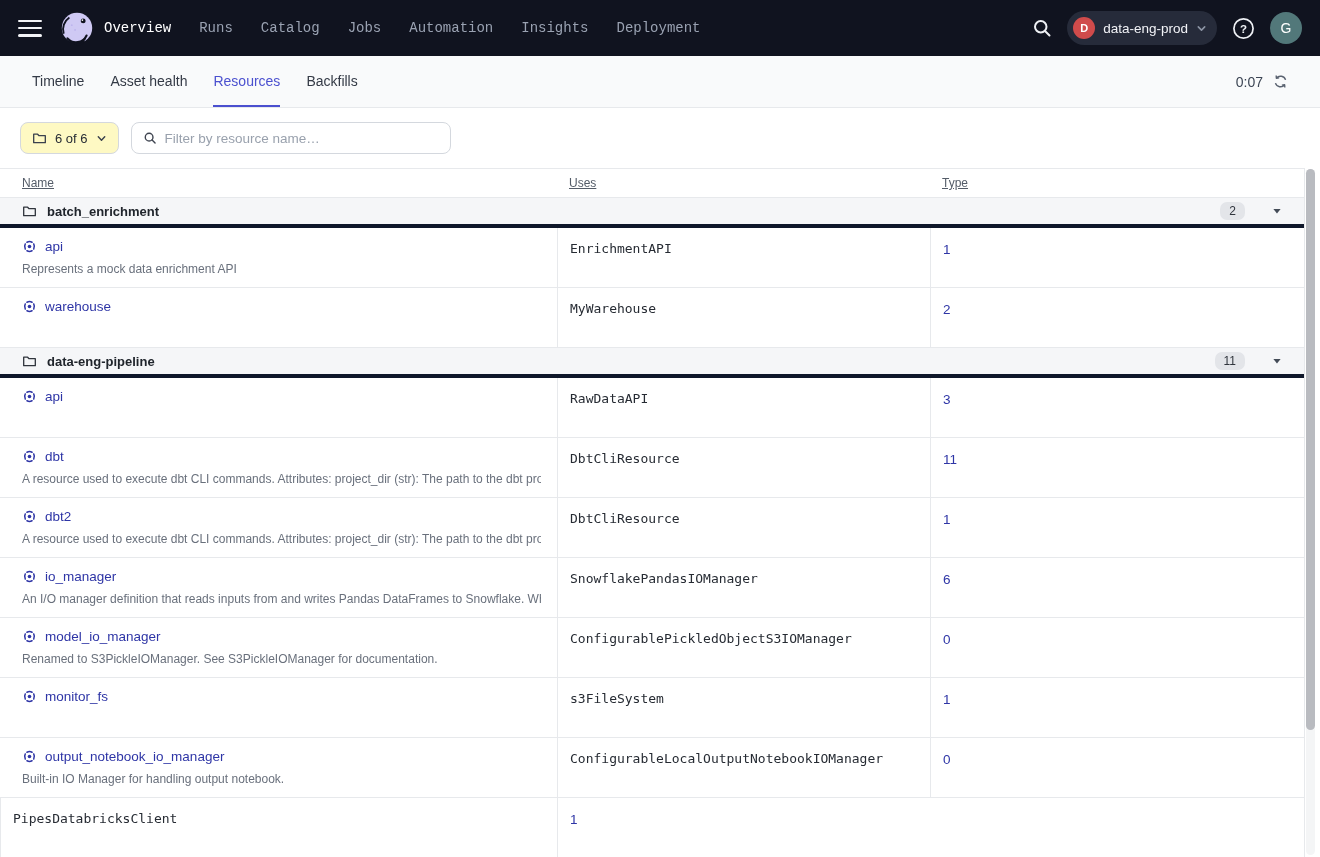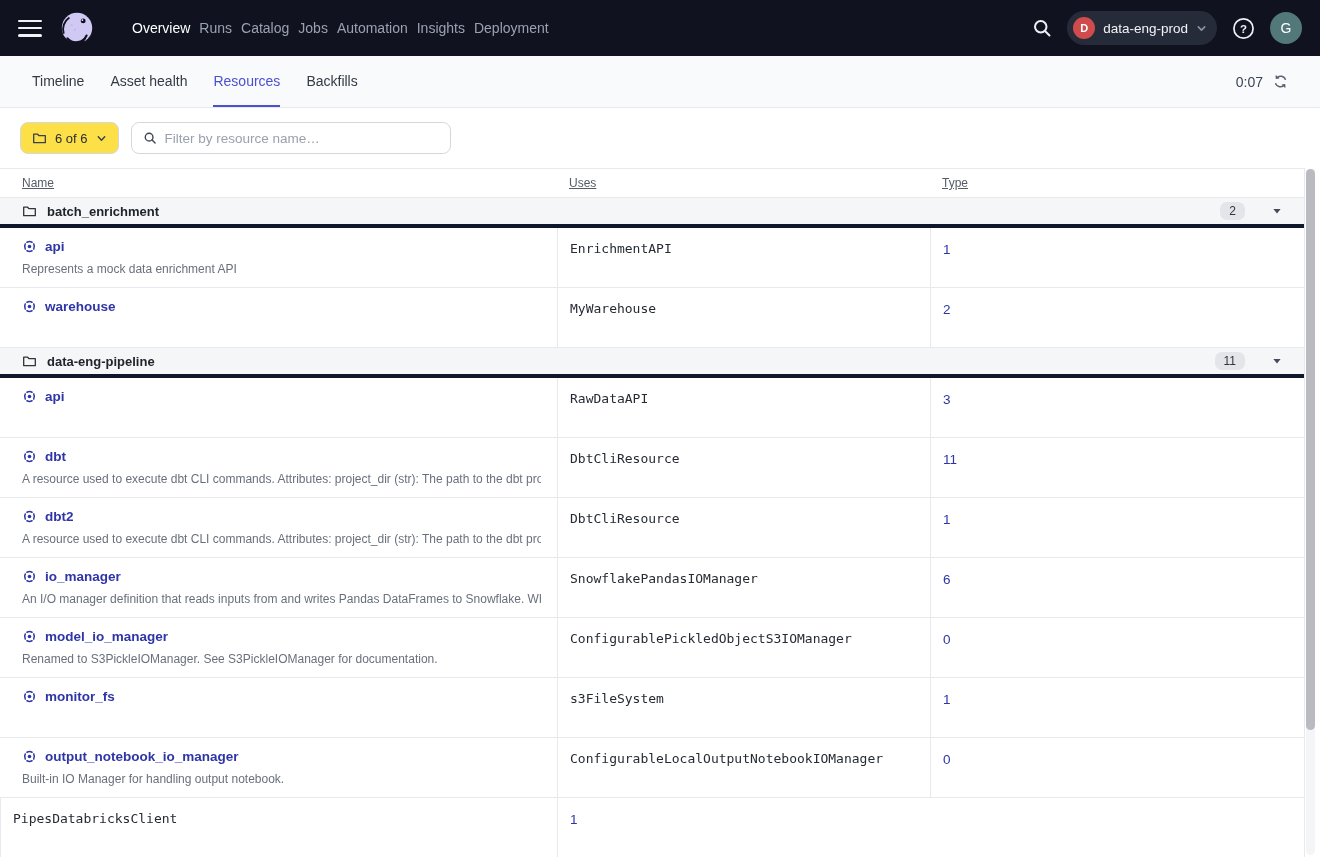--- a/index.html
+++ b/index.html
@@ -4,21 +4,21 @@
 <style>
   * { box-sizing: border-box; margin: 0; padding: 0; }
   html,body { width:1320px; height:857px; overflow:hidden; background:#fff;
     font-family:"Liberation Sans", sans-serif; }
 
   
   .topnav { height:56px; background:#10131f; display:flex; align-items:center; padding:0 18px; }
   .hamburger { width:24px; height:17px; display:flex; flex-direction:column; justify-content:space-between; cursor:pointer; }
   .hamburger span { display:block; height:2.6px; background:#f2f3f6; border-radius:2px; }
   .logo { margin-left:16px; width:38px; height:38px; flex:0 0 auto; }
-  .nav-items { display:flex; align-items:center; gap:9px; margin-left:36px; }
+  .nav-items { display:flex; align-items:center; gap:28px; margin-left:8px;font-family:Liberation Mono, monospace; }
   .nav-item { font-size:14px; color:#9aa2b2; font-weight:500; cursor:pointer; white-space:nowrap; }
   .nav-item.active { color:#ffffff; }
   .topnav-right { margin-left:auto; display:flex; align-items:center; gap:15px; }
   .nav-search { width:20px; height:20px; color:#eef0f4; cursor:pointer; }
   .deploy-pill { display:flex; align-items:center; gap:8px; background:#262b3a; border-radius:17px;
     height:34px; padding:0 10px 0 6px; cursor:pointer; }
   .deploy-badge { width:22px; height:22px; border-radius:50%; background:#d04b4b; color:#fff;
     font-size:11px; font-weight:bold; display:flex; align-items:center; justify-content:center; }
   .deploy-name { color:#f2f3f7; font-size:13.5px; font-weight:500; }
   .deploy-chevron { color:#8d95a5; width:11px; height:11px; }
@@ -33,21 +33,21 @@
   .tab { display:flex; align-items:center; font-size:14px; font-weight:500; color:#343a46;
     border-bottom:2px solid transparent; cursor:pointer; }
   .tab.active { color:#4b50cf; border-bottom-color:#4b50cf; }
   .tabbar-right { margin-left:auto; display:flex; align-items:center; gap:10px; }
   .timer { font-size:14px; color:#3c4554; }
   .refresh { width:15px; height:15px; color:#5a6270; cursor:pointer; }
 
   
   .filter-row { height:60px; display:flex; align-items:center; gap:12px; padding:0 20px; background:#fff; }
   .count-pill { display:inline-flex; align-items:center; gap:8px; height:32px; padding:0 11px;
-    border:1px solid #d4d8de; border-radius:8px; cursor:pointer; background:#fde047; }
+    border:1px solid #d4d8de; border-radius:8px; cursor:pointer; background:#fef9c3; }
   .count-pill .folder { width:15px; height:15px; color:#3a414d; }
   .count-pill .label { font-size:13px; font-weight:500; color:#272c34; }
   .count-pill .chev { width:11px; height:11px; color:#3a414d; }
   .search-box { display:flex; align-items:center; gap:8px; width:320px; height:32px; padding:0 11px;
     border:1px solid #d4d8de; border-radius:8px; background:#fff; }
   .search-box .mag { width:14px; height:14px; color:#3e4450; flex:0 0 auto; }
   .search-box input { border:none; outline:none; flex:1; font-size:13.5px; color:#272c34;
     font-family:"Liberation Sans", sans-serif; background:transparent; }
   .search-box input::placeholder { color:#99a1ad; }
 
@@ -62,21 +62,21 @@
   .group-row .folder { width:15px; height:15px; color:#30353d; flex:0 0 auto; }
   .group-name { font-size:13px; font-weight:bold; color:#20252c; }
   .group-badge { margin-left:auto; background:#e3e5e9; border-radius:7px; padding:2px 9px;
     font-size:12px; color:#30353d; }
   .group-tri { margin-left:17px; width:10px; height:10px; color:#434b57; cursor:pointer; }
   .resource-row { display:grid; grid-template-columns:557px 373px 375px; height:60px;
     border-bottom:1px solid #e7e9ec; }
   .cell-name { padding:11px 16px 0 22px; overflow:hidden; }
   .name-line { display:flex; align-items:center; gap:8px; }
   .res-icon { width:15px; height:15px; color:#2e35a6; flex:0 0 auto; }
-  .res-link { font-size:13.5px; font-weight:700; color:#2e35a6; text-decoration:none; cursor:pointer; white-space:nowrap; }
+  .res-link { font-size:13.5px; font-weight:400; color:#2e35a6; text-decoration:none; cursor:pointer; white-space:nowrap; }
   .res-desc { margin-top:8px; font-size:12px; color:#69707c; white-space:nowrap; overflow:hidden; }
   .cell-type { padding:13px 12px 0; border-left:1px solid #e7e9ec;
     font-family:"DejaVu Sans Mono","Liberation Mono", monospace; font-size:13px; color:#262b33; }
   .cell-uses { padding:12px 12px 0; border-left:1px solid #e7e9ec; }
   .uses-link { font-size:13.5px; font-weight:500; color:#2e35a6; text-decoration:none; cursor:pointer; }
 
   
   .scrollbar-track { position:absolute; right:5px; top:169px; width:9px; height:686px;
     background:#f4f5f6; border-radius:5px; z-index:5; }
   .scrollbar-thumb { position:absolute; top:0; left:0; width:9px; height:561px; background:#b9bbc0;

